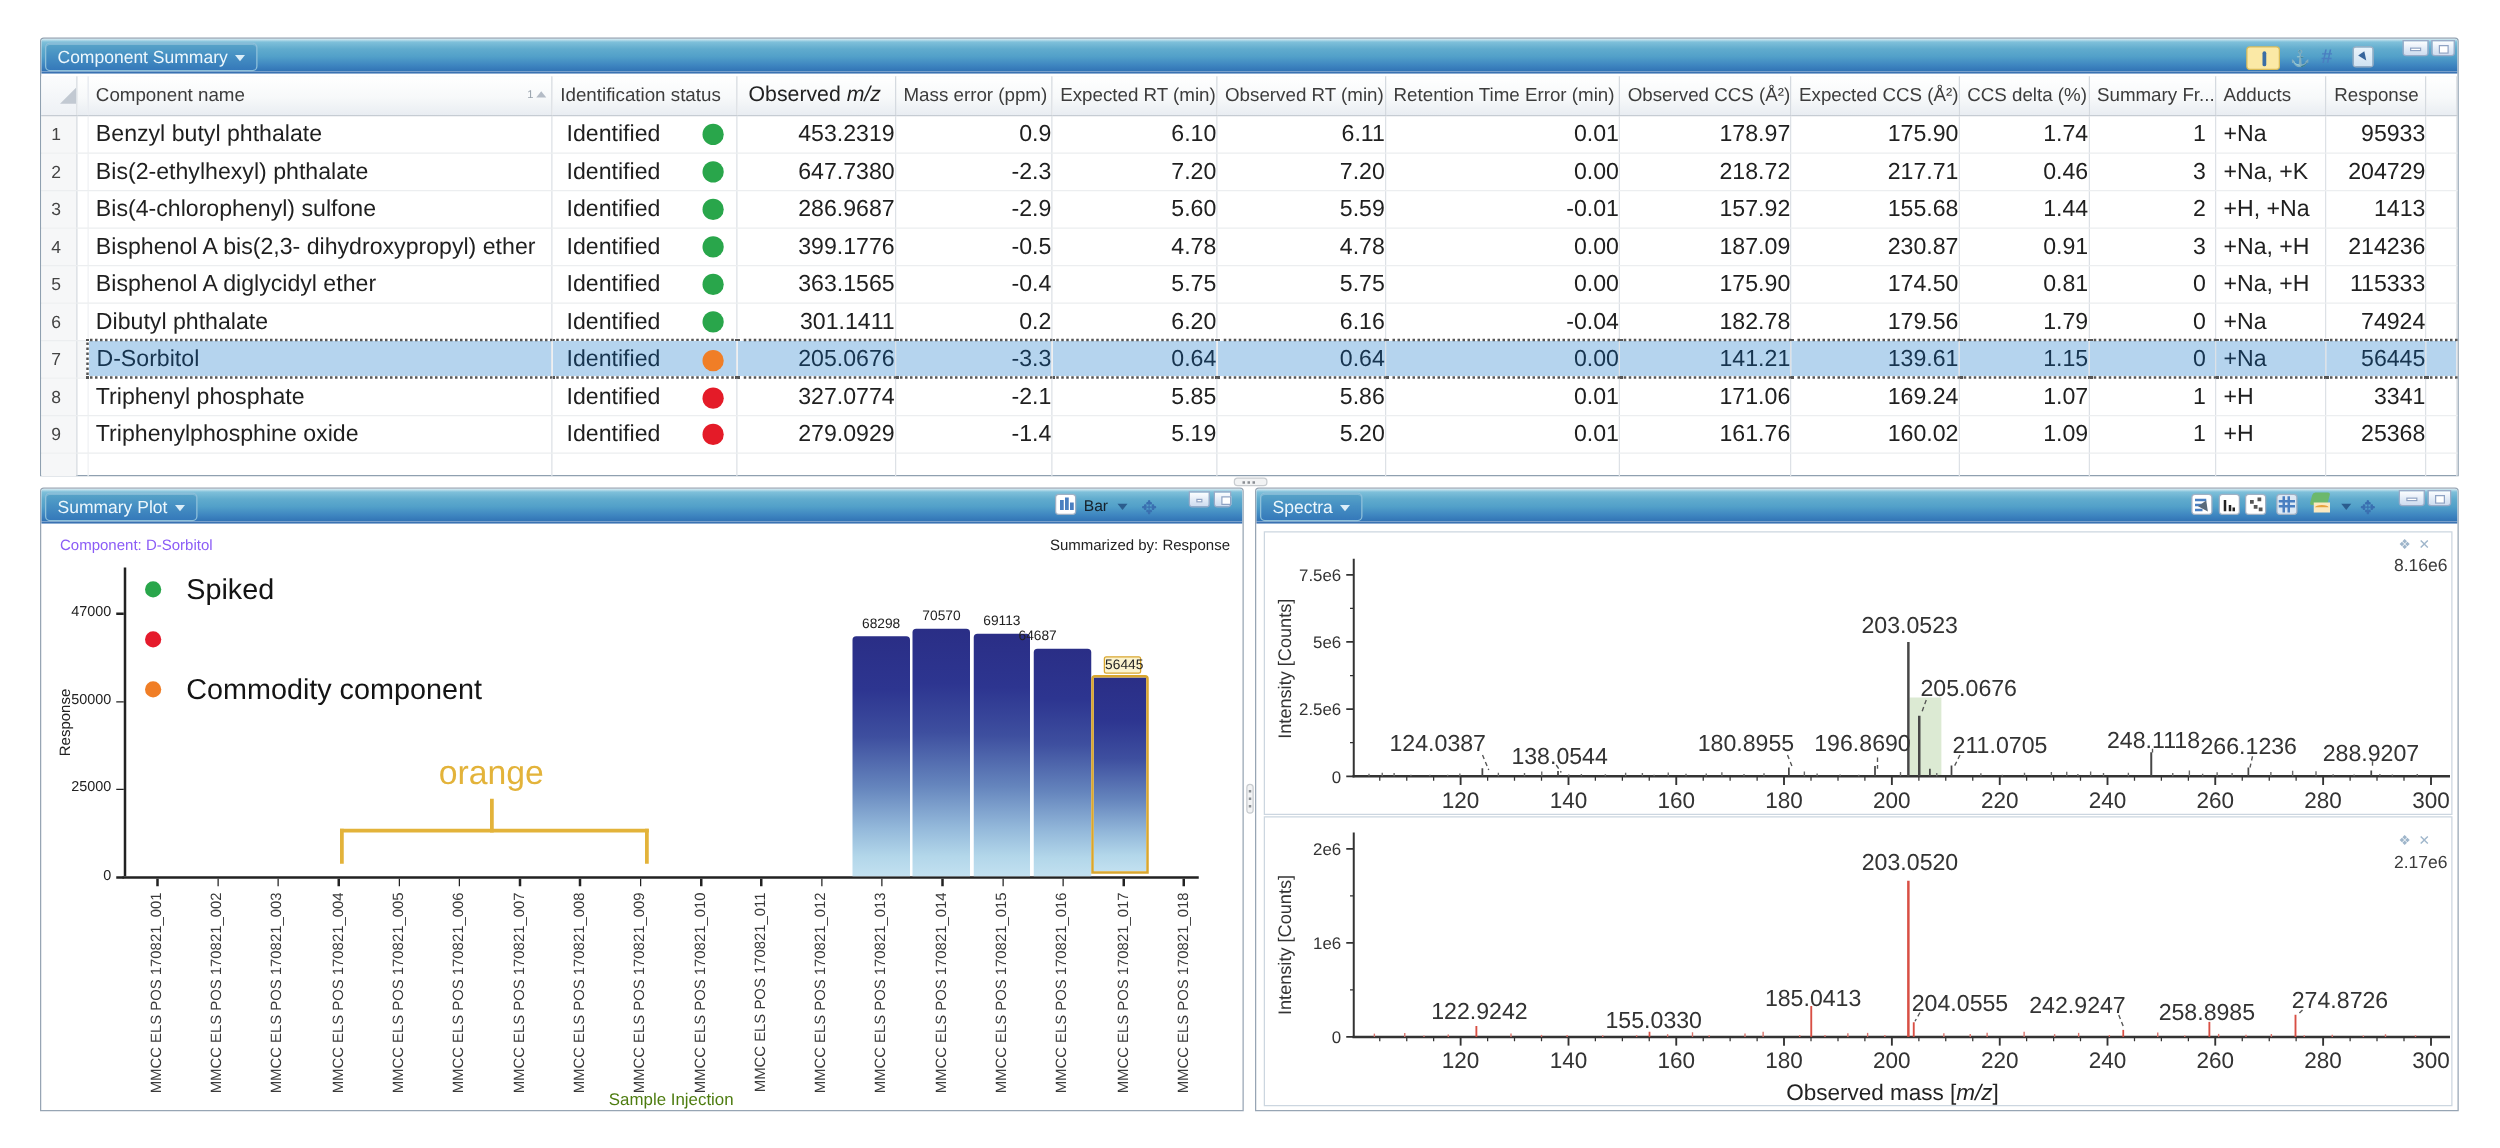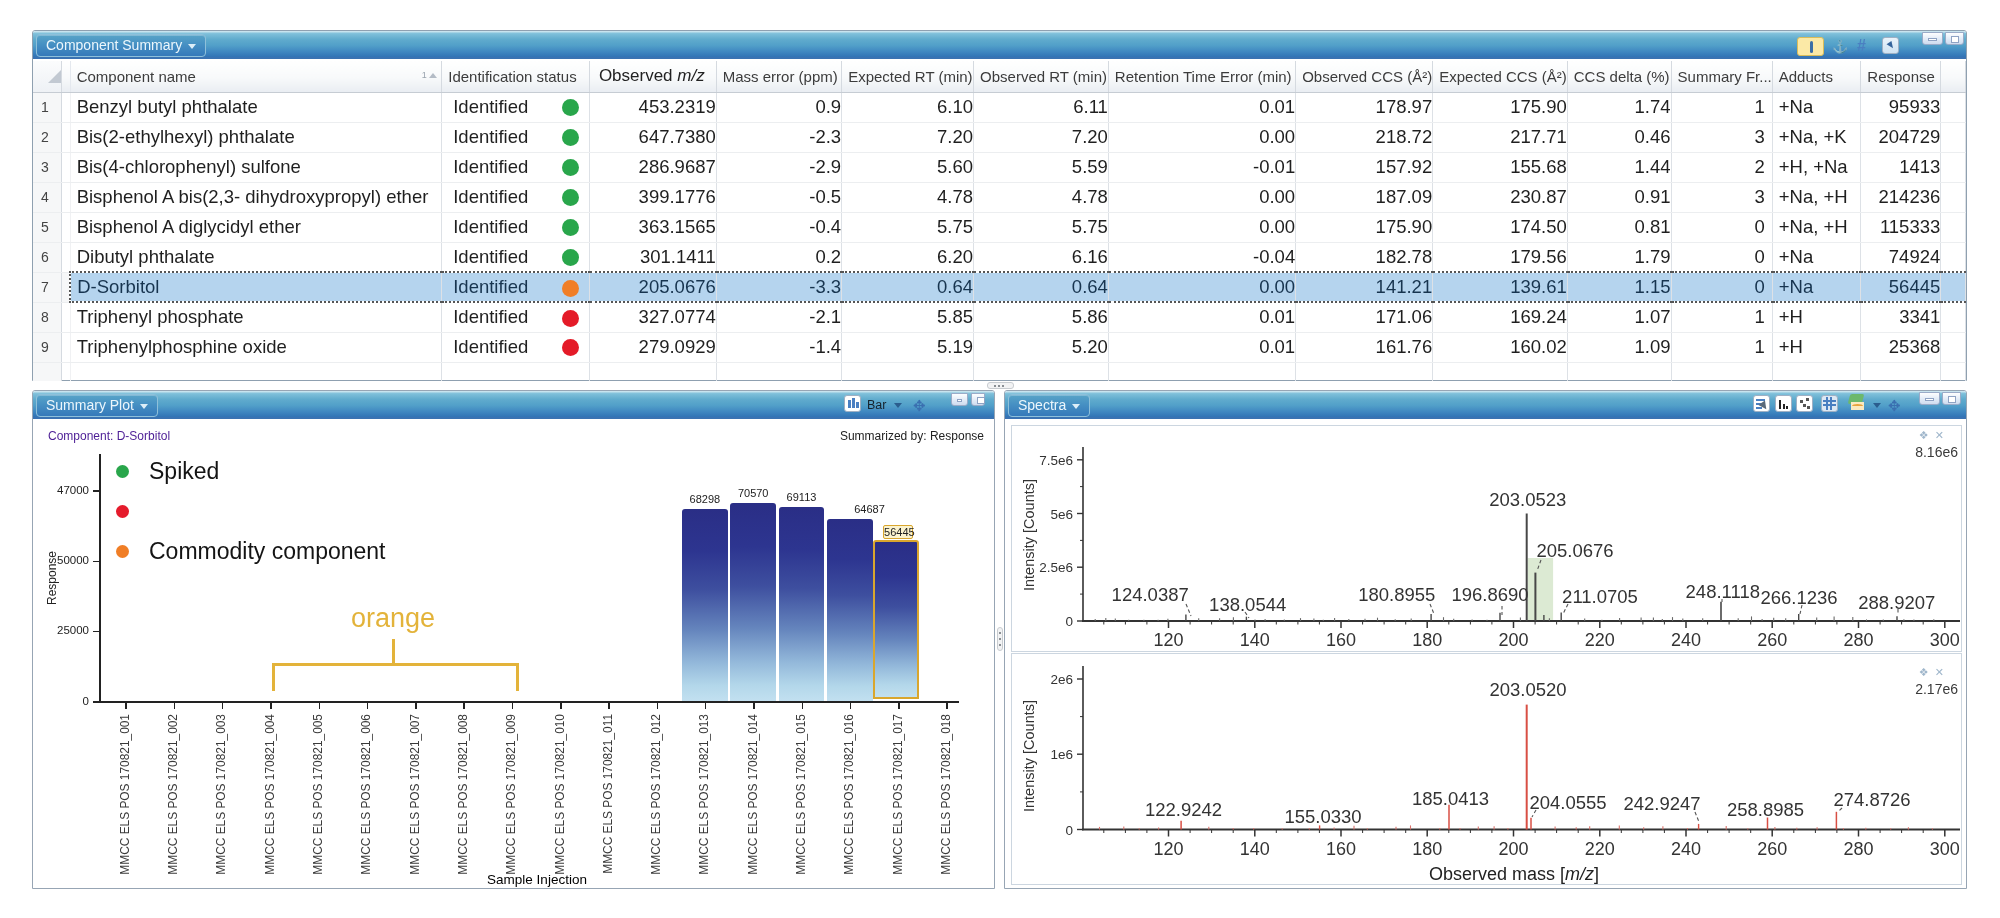--- a/index.html
+++ b/index.html
@@ -299,21 +299,21 @@
     </div>
 <div style="position:absolute;left:834px;top:7px;font-size:12.5px;color:#16222c">Bar</div>
 <div style="position:absolute;left:861px;top:12px;width:0;height:0;border-left:4.5px solid transparent;border-right:4.5px solid transparent;border-top:5.5px solid #2b5d8e"></div>
 <div style="position:absolute;left:880px;top:6px;font-size:15px;color:#3a6fb0">✥</div>
 <div class="capb" style="left:918px;top:2px;width:17px">
       <div class="mindash"></div>
     </div>
     <div class="capb" style="left:938px;top:2px;width:14px">
       <div class="restsq"></div>
     </div>
-<div style="position:absolute;left:15px;top:38px;font-size:12px;color:#4c1d95">Component: D-Sorbitol</div>
+<div style="position:absolute;left:15px;top:38px;font-size:12px;color:#8b5cf6">Component: D-Sorbitol</div>
 <div style="position:absolute;right:10px;top:38px;font-size:12px;color:#222">Summarized by: Response</div>
 <div style="position:absolute;left:66px;top:63px;width:1.5px;height:247px;background:#222"></div>
 <div style="position:absolute;left:60px;top:310.0px;width:6px;height:1.5px;background:#222"></div>
 <div style="position:absolute;left:4px;top:303.5px;width:52px;text-align:right;font-size:11.5px;color:#222">0</div>
 <div style="position:absolute;left:60px;top:239.7px;width:6px;height:1.5px;background:#222"></div>
 <div style="position:absolute;left:4px;top:233.2px;width:52px;text-align:right;font-size:11.5px;color:#222">25000</div>
 <div style="position:absolute;left:60px;top:169.5px;width:6px;height:1.5px;background:#222"></div>
 <div style="position:absolute;left:4px;top:163.0px;width:52px;text-align:right;font-size:11.5px;color:#222">50000</div>
 <div style="position:absolute;left:60px;top:99.2px;width:6px;height:1.5px;background:#222"></div>
 <div style="position:absolute;left:4px;top:92.7px;width:52px;text-align:right;font-size:11.5px;color:#222">47000</div>
@@ -336,42 +336,42 @@
 <div style="position:absolute;left:816.8px;top:312.0px;width:1.5px;height:5.5px;background:#222"></div>
 <div style="position:absolute;left:865.1px;top:312.0px;width:1.5px;height:5.5px;background:#222"></div>
 <div style="position:absolute;left:913.4px;top:312.0px;width:1.5px;height:5.5px;background:#222"></div>
 <div style="position:absolute;left:649.1px;top:118.0px;width:45.5px;height:192.0px;border-radius:3px 3px 0 0;background:linear-gradient(180deg,#2a2e86 0%,#2d3590 22%,#3e4f9f 42%,#6585bd 63%,#93b8da 80%,#b3d7ea 92%,#c2e0f0 100%)"></div>
 <div style="position:absolute;left:636.9px;top:102.0px;width:70px;text-align:center;font-size:11px;color:#222">68298</div>
 <div style="position:absolute;left:697.4px;top:111.6px;width:45.5px;height:198.4px;border-radius:3px 3px 0 0;background:linear-gradient(180deg,#2a2e86 0%,#2d3590 22%,#3e4f9f 42%,#6585bd 63%,#93b8da 80%,#b3d7ea 92%,#c2e0f0 100%)"></div>
 <div style="position:absolute;left:685.2px;top:95.6px;width:70px;text-align:center;font-size:11px;color:#222">70570</div>
 <div style="position:absolute;left:745.7px;top:115.7px;width:45.5px;height:194.3px;border-radius:3px 3px 0 0;background:linear-gradient(180deg,#2a2e86 0%,#2d3590 22%,#3e4f9f 42%,#6585bd 63%,#93b8da 80%,#b3d7ea 92%,#c2e0f0 100%)"></div>
 <div style="position:absolute;left:733.5px;top:99.7px;width:70px;text-align:center;font-size:11px;color:#222">69113</div>
 <div style="position:absolute;left:794.0px;top:128.2px;width:45.5px;height:181.8px;border-radius:3px 3px 0 0;background:linear-gradient(180deg,#2a2e86 0%,#2d3590 22%,#3e4f9f 42%,#6585bd 63%,#93b8da 80%,#b3d7ea 92%,#c2e0f0 100%)"></div>
-<div style="position:absolute;left:781.8px;top:112.2px;width:70px;text-align:right;font-size:11px;color:#222">64687</div>
+<div style="position:absolute;left:781.8px;top:112.2px;width:70px;text-align:left;font-size:11px;color:#222">64687</div>
 <div style="position:absolute;left:840.3px;top:149.3px;width:45.5px;height:158.7px;border-radius:3px 3px 0 0;border:2px solid #d9a62e;background:linear-gradient(180deg,#2a2e86 0%,#2d3590 22%,#3e4f9f 42%,#6585bd 63%,#93b8da 80%,#b3d7ea 92%,#c2e0f0 100%)"></div>
 <div style="position:absolute;left:850.1px;top:134.0px;width:30px;text-align:center;font-size:11px;color:#222;background:#fbf3ce;border:1px solid #d9a62e;border-radius:2px;line-height:12px">56445</div>
 <div class="xlab" style="left:85.8px;top:493px">MMCC ELS POS 170821_001</div>
 <div class="xlab" style="left:134.1px;top:493px">MMCC ELS POS 170821_002</div>
 <div class="xlab" style="left:182.4px;top:493px">MMCC ELS POS 170821_003</div>
 <div class="xlab" style="left:230.7px;top:493px">MMCC ELS POS 170821_004</div>
 <div class="xlab" style="left:279.0px;top:493px">MMCC ELS POS 170821_005</div>
 <div class="xlab" style="left:327.3px;top:493px">MMCC ELS POS 170821_006</div>
 <div class="xlab" style="left:375.6px;top:493px">MMCC ELS POS 170821_007</div>
 <div class="xlab" style="left:423.9px;top:493px">MMCC ELS POS 170821_008</div>
 <div class="xlab" style="left:472.2px;top:493px">MMCC ELS POS 170821_009</div>
 <div class="xlab" style="left:520.5px;top:493px">MMCC ELS POS 170821_010</div>
 <div class="xlab" style="left:568.8px;top:493px">MMCC ELS POS 170821_011</div>
 <div class="xlab" style="left:617.1px;top:493px">MMCC ELS POS 170821_012</div>
 <div class="xlab" style="left:665.4px;top:493px">MMCC ELS POS 170821_013</div>
 <div class="xlab" style="left:713.7px;top:493px">MMCC ELS POS 170821_014</div>
 <div class="xlab" style="left:762.0px;top:493px">MMCC ELS POS 170821_015</div>
 <div class="xlab" style="left:810.3px;top:493px">MMCC ELS POS 170821_016</div>
 <div class="xlab" style="left:858.6px;top:493px">MMCC ELS POS 170821_017</div>
 <div class="xlab" style="left:906.9px;top:493px">MMCC ELS POS 170821_018</div>
-<div style="position:absolute;left:0px;top:481px;width:400px;text-align:center;font-size:13.5px;color:#000000;left:304px">Sample Injection</div>
+<div style="position:absolute;left:0px;top:481px;width:400px;text-align:center;font-size:13.5px;color:#4d7c0f;left:304px">Sample Injection</div>
 <div style="position:absolute;left:-41px;top:180px;width:120px;height:14px;font-size:12px;color:#222;transform:rotate(-90deg);transform-origin:center;text-align:center">Response</div>
 <div style="position:absolute;left:83px;top:74.2px;width:13px;height:13px;border-radius:50%;background:#29a64b"></div>
 <div style="position:absolute;left:116px;top:67.2px;font-size:23px;color:#141414;white-space:nowrap">Spiked</div>
 <div style="position:absolute;left:83px;top:113.8px;width:13px;height:13px;border-radius:50%;background:#e51b2c"></div>
 <div style="position:absolute;left:83px;top:154.0px;width:13px;height:13px;border-radius:50%;background:#f07e26"></div>
 <div style="position:absolute;left:116px;top:147.0px;font-size:23px;color:#141414;white-space:nowrap">Commodity component</div>
 <div style="position:absolute;left:260px;top:212px;width:200px;text-align:center;font-size:27px;color:#e3b33a">orange</div>
 <div style="position:absolute;left:358.5px;top:248px;width:3px;height:27px;background:#e3b33a"></div>
 <div style="position:absolute;left:239px;top:272px;width:247px;height:3px;background:#e3b33a"></div>
 <div style="position:absolute;left:239px;top:272px;width:3px;height:28px;background:#e3b33a"></div>

